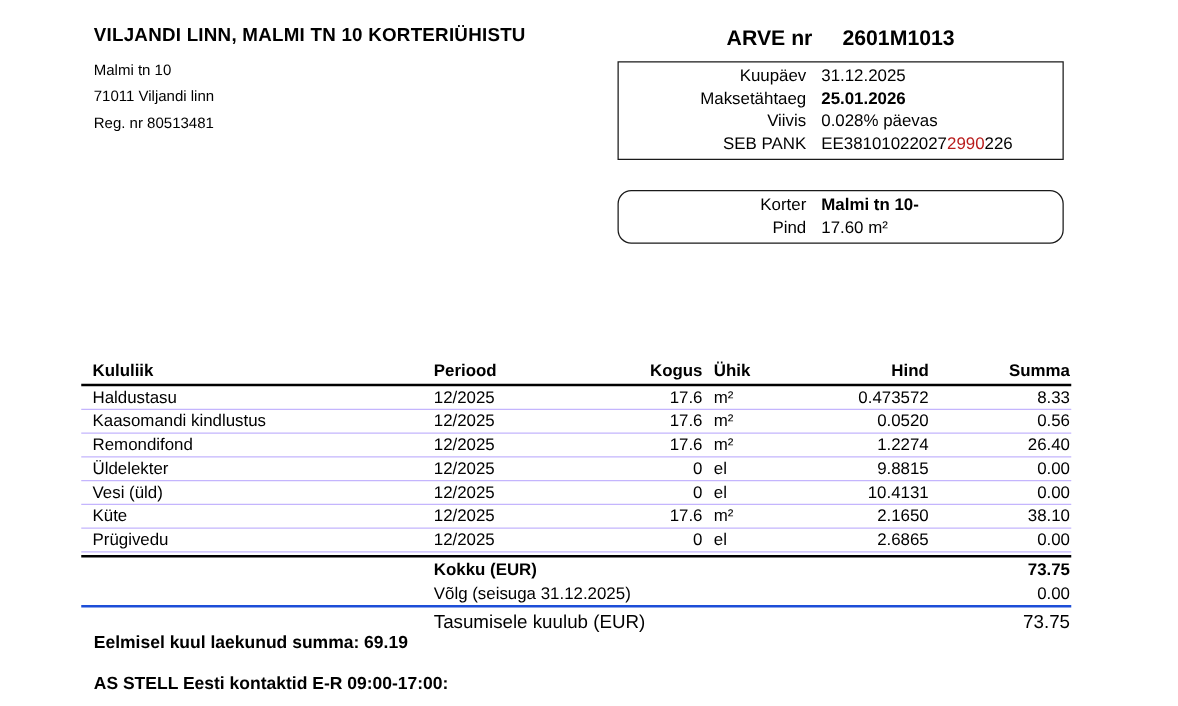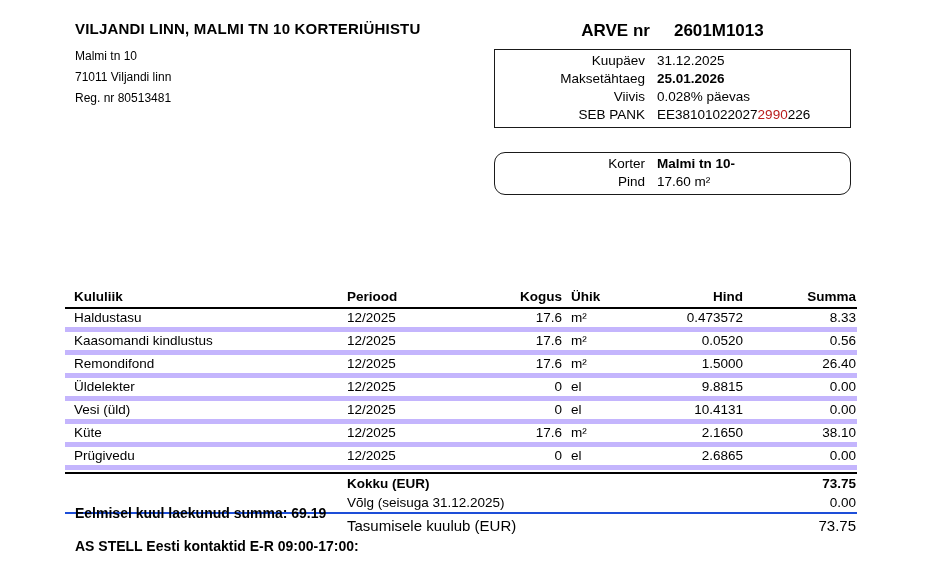--- a/index.html
+++ b/index.html
@@ -29,21 +29,21 @@
   .box-row { display:flex; font-size:13.5px; line-height:18px; }
   .box-label { width:150px; text-align:right; flex:none; }
   .box-value { margin-left:12px; white-space:nowrap; }
   .vb { font-weight:bold; }
   .faded { color:#b91c1c; }
 
   
   .tbl { left:65px; top:287px; width:792px; font-size:13.5px; }
   .trow { display:grid; grid-template-columns:282px 133px 82px 73px 108px 114px; line-height:18px; }
   .thead { line-height:20px; font-weight:bold; border-bottom:2px solid #000; }
-  .drow { border-bottom:5px solid #c4b5fd; line-height:18px; }
+  .drow { border-bottom:1px solid #c4b5fd; line-height:18px; }
   .c1 { padding-left:9px; text-align:left; }
   .c2 { text-align:left; }
   .c3 { text-align:right; }
   .c4 { padding-left:9px; text-align:left; }
   .c5 { text-align:right; }
   .c6 { text-align:right; padding-right:1px; }
 
   .totals { border-top:2px solid #000; margin-top:2px; }
   .trow2 { display:grid; grid-template-columns:282px 396px 114px; line-height:19px; }
   .tl { text-align:left; }
@@ -123,21 +123,21 @@
     <div class="c3">17.6</div>
     <div class="c4">m²</div>
     <div class="c5">0.0520</div>
     <div class="c6">0.56</div>
   </div>
   <div class="trow drow">
     <div class="c1">Remondifond</div>
     <div class="c2">12/2025</div>
     <div class="c3">17.6</div>
     <div class="c4">m²</div>
-    <div class="c5">1.5000</div>
+    <div class="c5">1.2274</div>
     <div class="c6">26.40</div>
   </div>
   <div class="trow drow">
     <div class="c1">Üldelekter</div>
     <div class="c2">12/2025</div>
     <div class="c3">0</div>
     <div class="c4">el</div>
     <div class="c5">9.8815</div>
     <div class="c6">0.00</div>
   </div>

